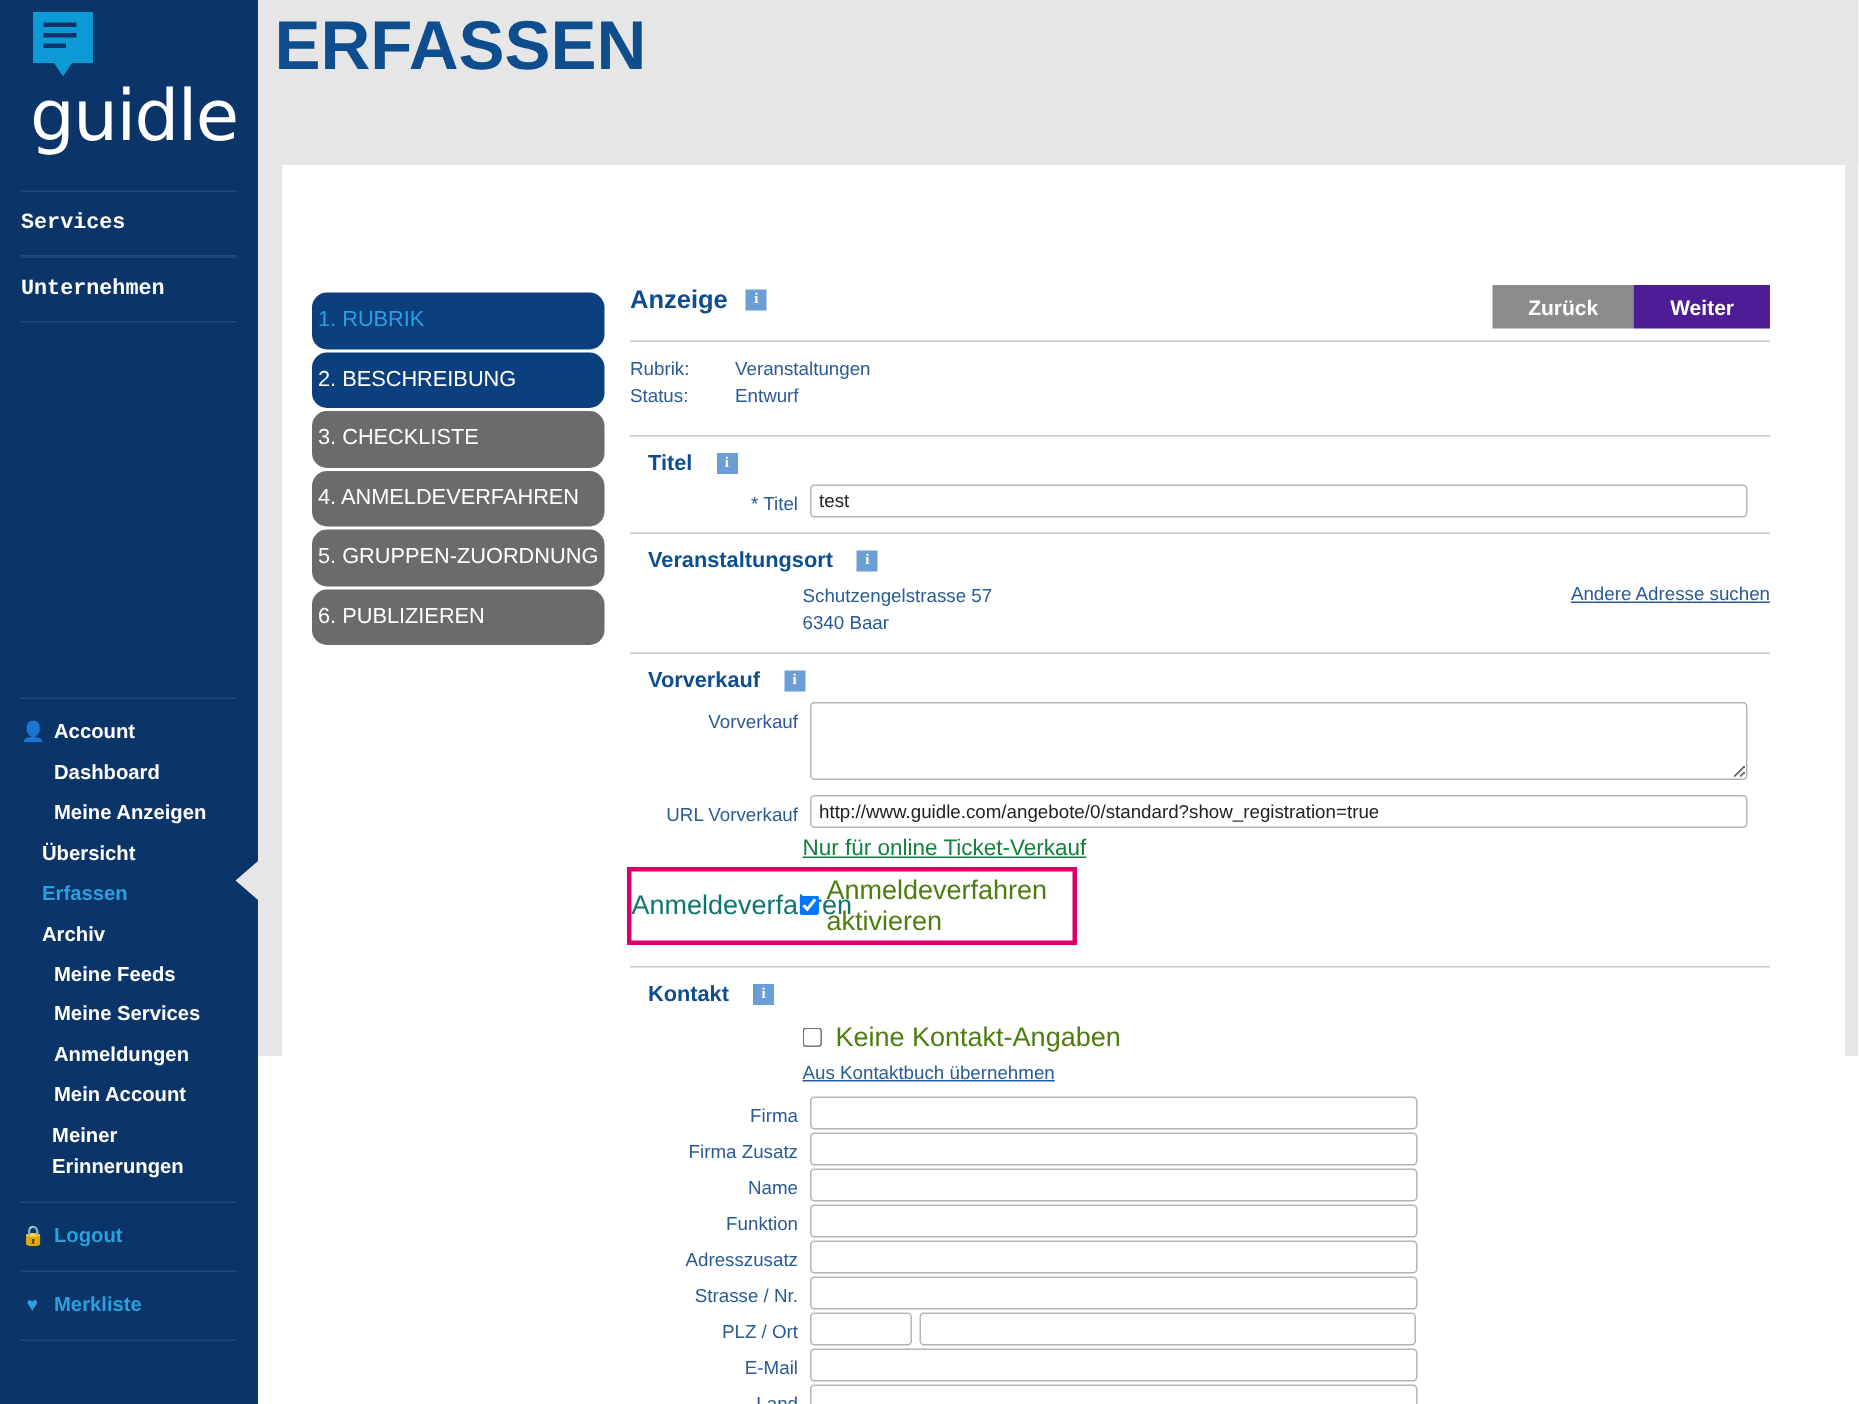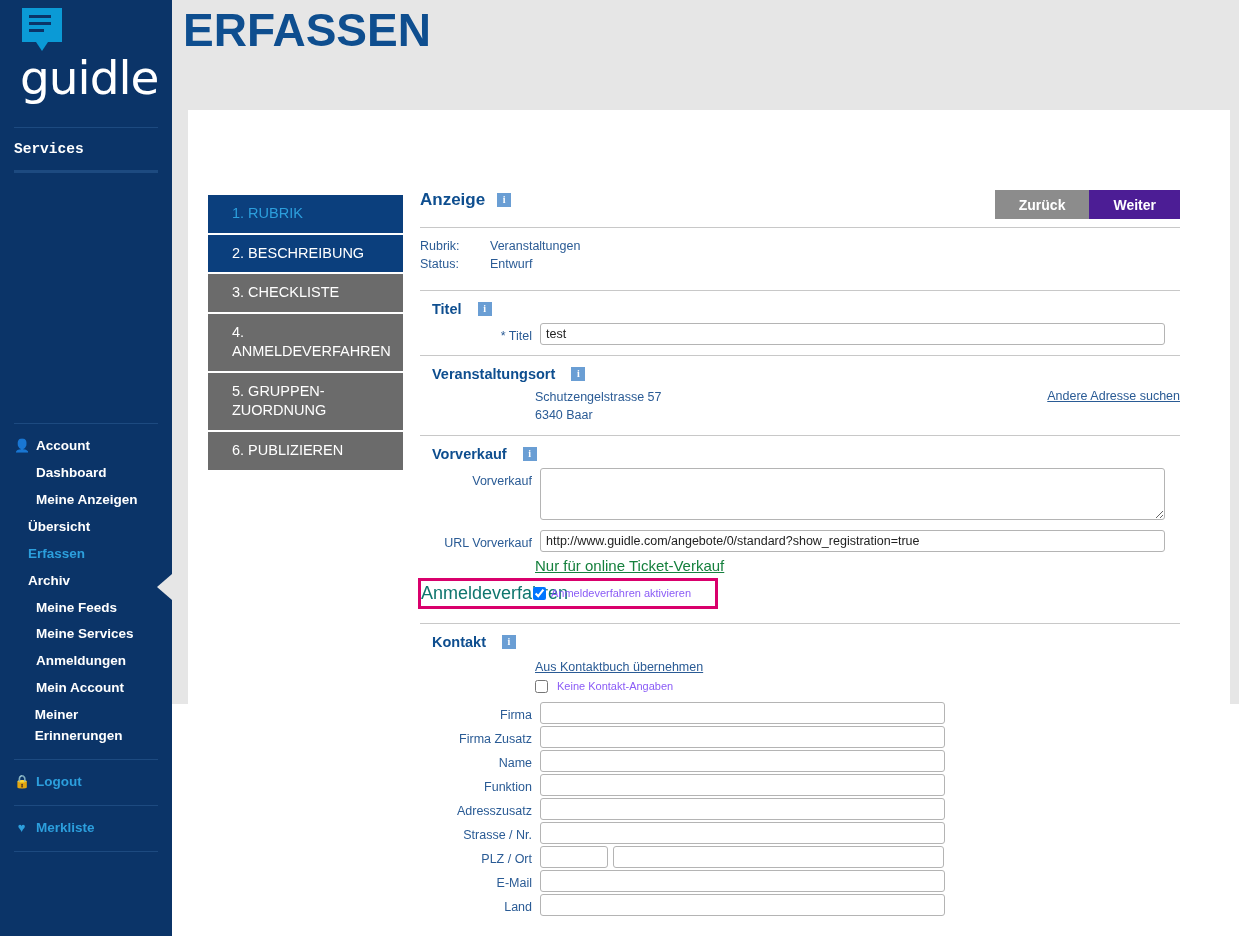--- a/index.html
+++ b/index.html
@@ -76,22 +76,22 @@
 
   
   .content{
     position:absolute; left:188px; top:110px; width:1042px; height:826px;
     background:#ffffff;
   }
 
   
   .steps{ position:absolute; left:20px; top:85px; width:195px; }
   .step{
-    color:#ffffff; font-size:14.5px; padding:9px 24px;
-    background:#6b6b6b; margin-bottom:2px; line-height:1.35;
+    color:#ffffff; font-size:14.5px; padding:9px 4px;
+    background:#6b6b6b; margin-bottom:2px; line-height:1.35;border-radius:10px;
   }
   .step.done{ background:#0b3f7d; }
   .step.done.first{ color:#2c9fdd; }
 
   
   .form{ position:absolute; left:232px; top:80px; width:760px; }
   .hdr-row{ display:flex; align-items:flex-start; }
   .sec-title{
     font-size:17px; font-weight:bold; color:#0e4e8f;
   }
@@ -145,21 +145,21 @@
     color:#2a5b95; font-size:12.5px; text-decoration:underline; cursor:pointer;
   }
   .lnk-right{ margin-left:auto; padding-top:3px; }
   .hint{ font-size:15px; color:#15803d; text-decoration:underline; padding:3px 0 0 115px; }
   .highlight{
     border:3px solid #d9006c; display:flex; align-items:center;
     padding:2px 4px 2px 0; margin:4px 0 0 -2px; width:300px;
   }
   .cb-label{ width:112px; text-align:center; font-size:18px; color:#0f766e; padding-right:8px;}
   .cbx{ width:13px; height:13px; margin:0 5px 0 0; vertical-align:middle; }
-  .cb-text{ font-size:11px; color:#8b5cf6; }
+  .cb-text{ font-size:18px; color:#4d7c0f; }
   .center-row{ padding-left:115px; display:flex; align-items:center; margin:6px 0; }
   .center-row .cb-text{ margin-left:4px; }
 </style>
 </head>
 <body>
 
 <div class="app">
 
   <div class="sidebar">
     <div class="logo-wrap">
@@ -171,20 +171,21 @@
         </div>
       </div>
       <div class="logo-text">guidle</div>
     </div>
 
     <div class="sb-top">
       <div class="sb-sep"></div>
       <div class="sb-main-item">Services</div>
       <div class="sb-sep"></div>
       <div class="sb-sep"></div>
+      <div class="sb-main-item">Unternehmen</div>
       <div class="sb-sep"></div>
     </div>
 
     <div class="sb-group" style="margin-top:250px;">
       <div class="sb-sep"></div>
       <div class="sb-block">
         <div class="sb-row">
           <span class="ic person">👤</span>
           <span>Account</span>
         </div>
@@ -332,25 +333,25 @@
         <input class="cbx" type="checkbox" checked="" style="">
         <span class="cb-text">Anmeldeverfahren aktivieren</span>
       </div>
       <div class="hr2" style="margin-top:14px;"></div>
 
       <div class="sub-title">
         <span>Kontakt</span>
         <span class="info">i</span>
       </div>
       <div class="center-row">
-        <span class="lnk">Aus Kontaktbuch übernehmen</span>
-      </div>
-      <div class="center-row">
         <input class="cbx" type="checkbox" style="">
         <span class="cb-text">Keine Kontakt-Angaben</span>
+      </div>
+      <div class="center-row">
+        <span class="lnk">Aus Kontaktbuch übernehmen</span>
       </div>
 
       <div style="margin-top:9px;">
         <div class="frow">
           <div class="flabel">Firma</div>
           <input class="fin mid" type="text" value="" style="">
         </div>
         <div class="frow">
           <div class="flabel">Firma Zusatz</div>
           <input class="fin mid" type="text" value="" style="">

